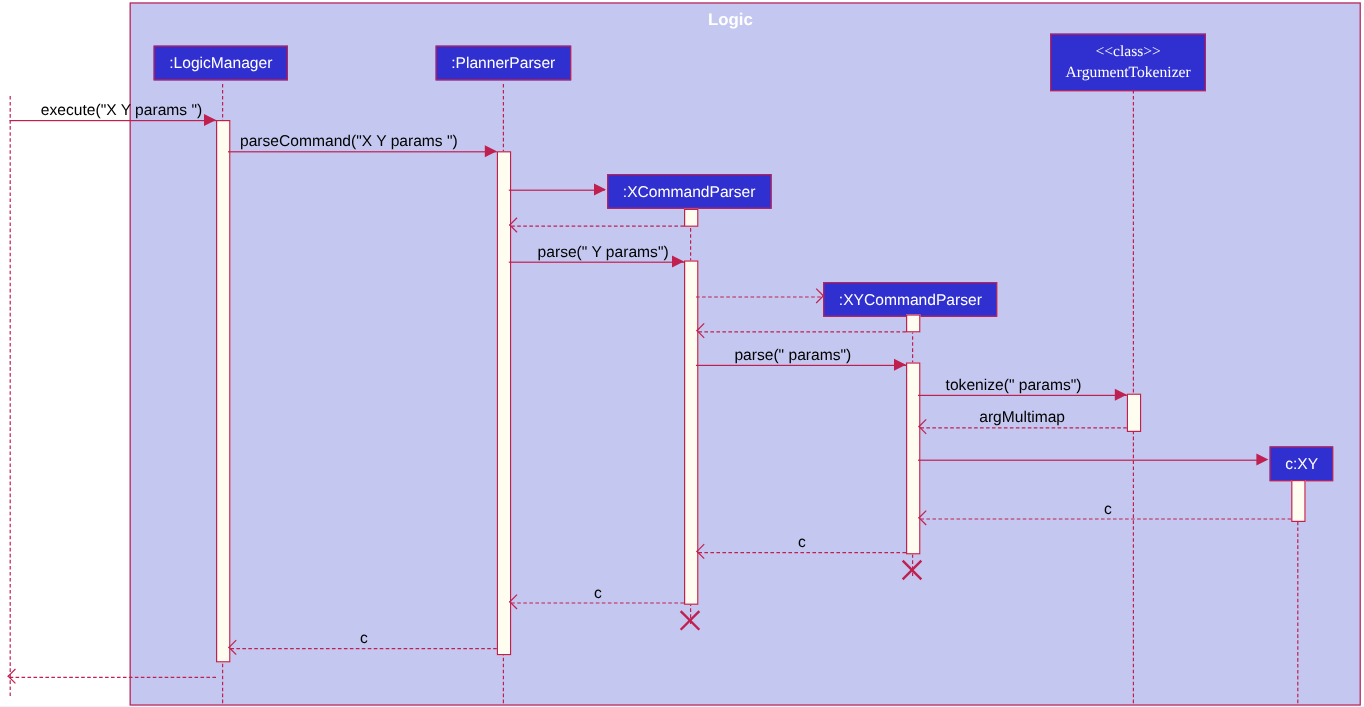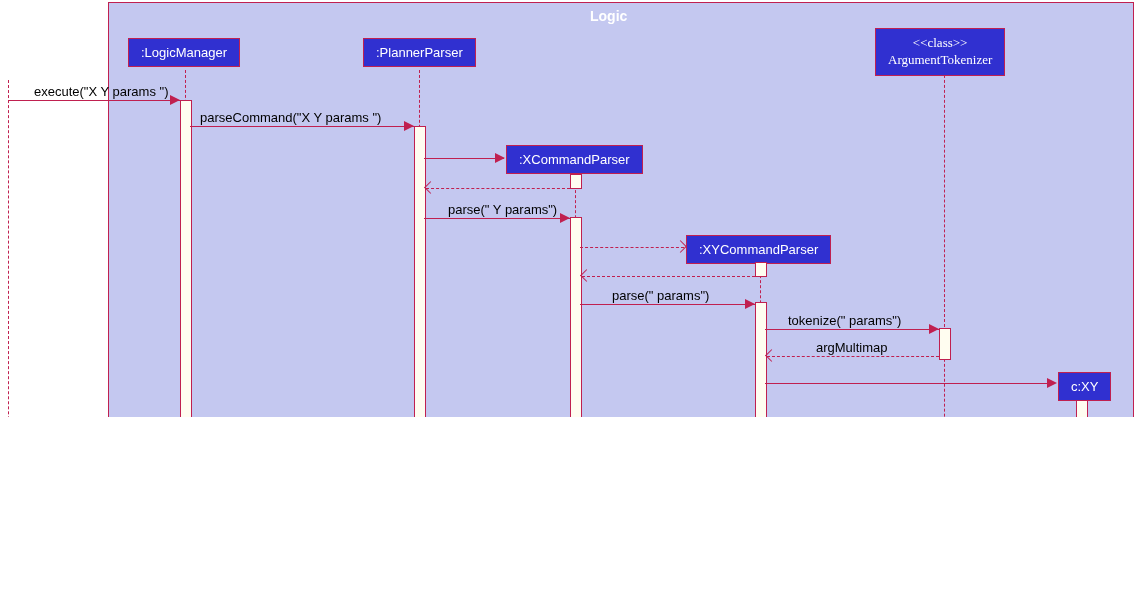--- a/index.html
+++ b/index.html
@@ -5,21 +5,21 @@
 body {
   margin: 0;
   padding: 0;
   font-family: sans-serif;
   font-size: 13px;
   background: #fff;
 }
 .diagram {
   position: relative;
   width: 1137px;
-  height: 417px;
+  height: 589px;
   border-radius: 29px;
 }
 .frame {
   position: absolute;
   border: 1.5px solid #c02050;
   background: #c4c8f0;
 }
 .frame-label {
   position: absolute;
   top: 0;

